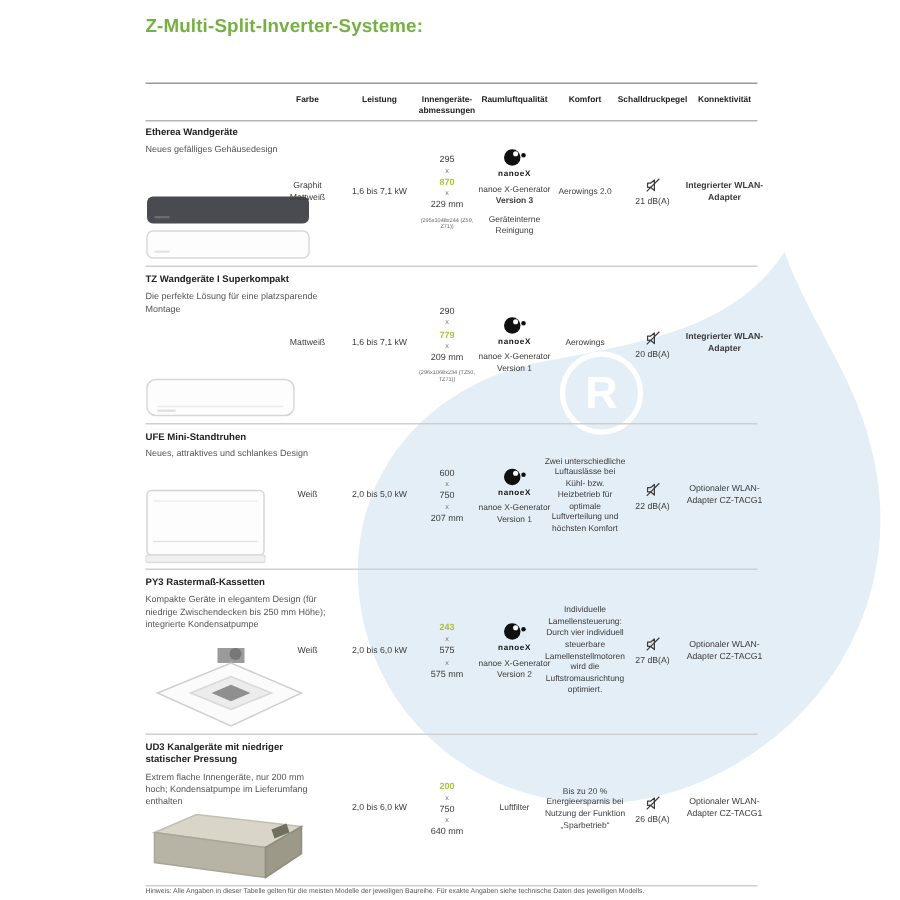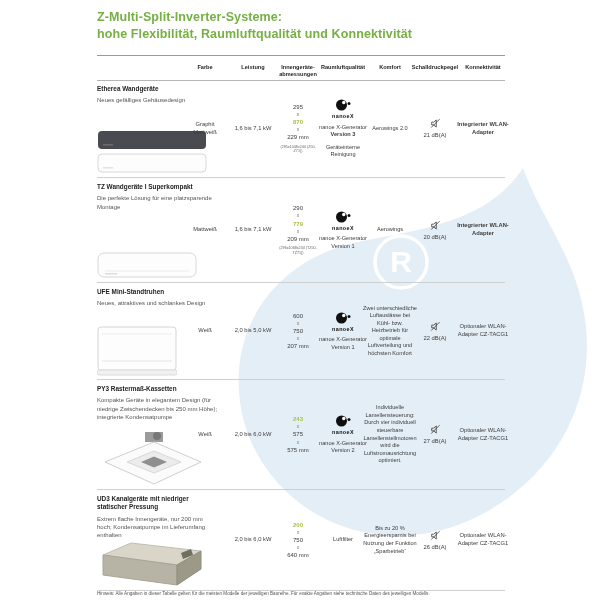--- a/index.html
+++ b/index.html
@@ -62,21 +62,20 @@
   <svg class="watermark" width="600" height="600" viewBox="0 0 600 600">
     <path d="M523,168 C541,218 572,252 583,308 C601,396 556,482 468,521 C362,566 254,502 240,402 C229,320 283,256 362,241 C432,228 490,218 523,168 Z" fill="#e4eef6"></path>
     <circle cx="401" cy="262" r="26" fill="none" stroke="#ffffff" stroke-width="3.5"></circle>
     <text x="401" y="272" font-size="30" font-weight="bold" fill="#ffffff" text-anchor="middle" font-family="Liberation Sans, sans-serif">R</text>
   </svg>
 
   <div class="layer">
 
     <div class="title">
       <div>Z-Multi-Split-Inverter-Systeme:</div>
-      <div>hohe Flexibilität, Raumluftqualität und Konnektivität</div>
     </div>
     <div class="title-rule"></div>
 
     <div class="thead">
       <div class="hcell h-farbe">Farbe</div>
       <div class="hcell h-leistung">Leistung</div>
       <div class="hcell h-abm">Innengeräte-abmessungen</div>
       <div class="hcell h-raum">Raumluftqualität</div>
       <div class="hcell h-komfort">Komfort</div>
       <div class="hcell h-schall">Schalldruckpegel</div>

